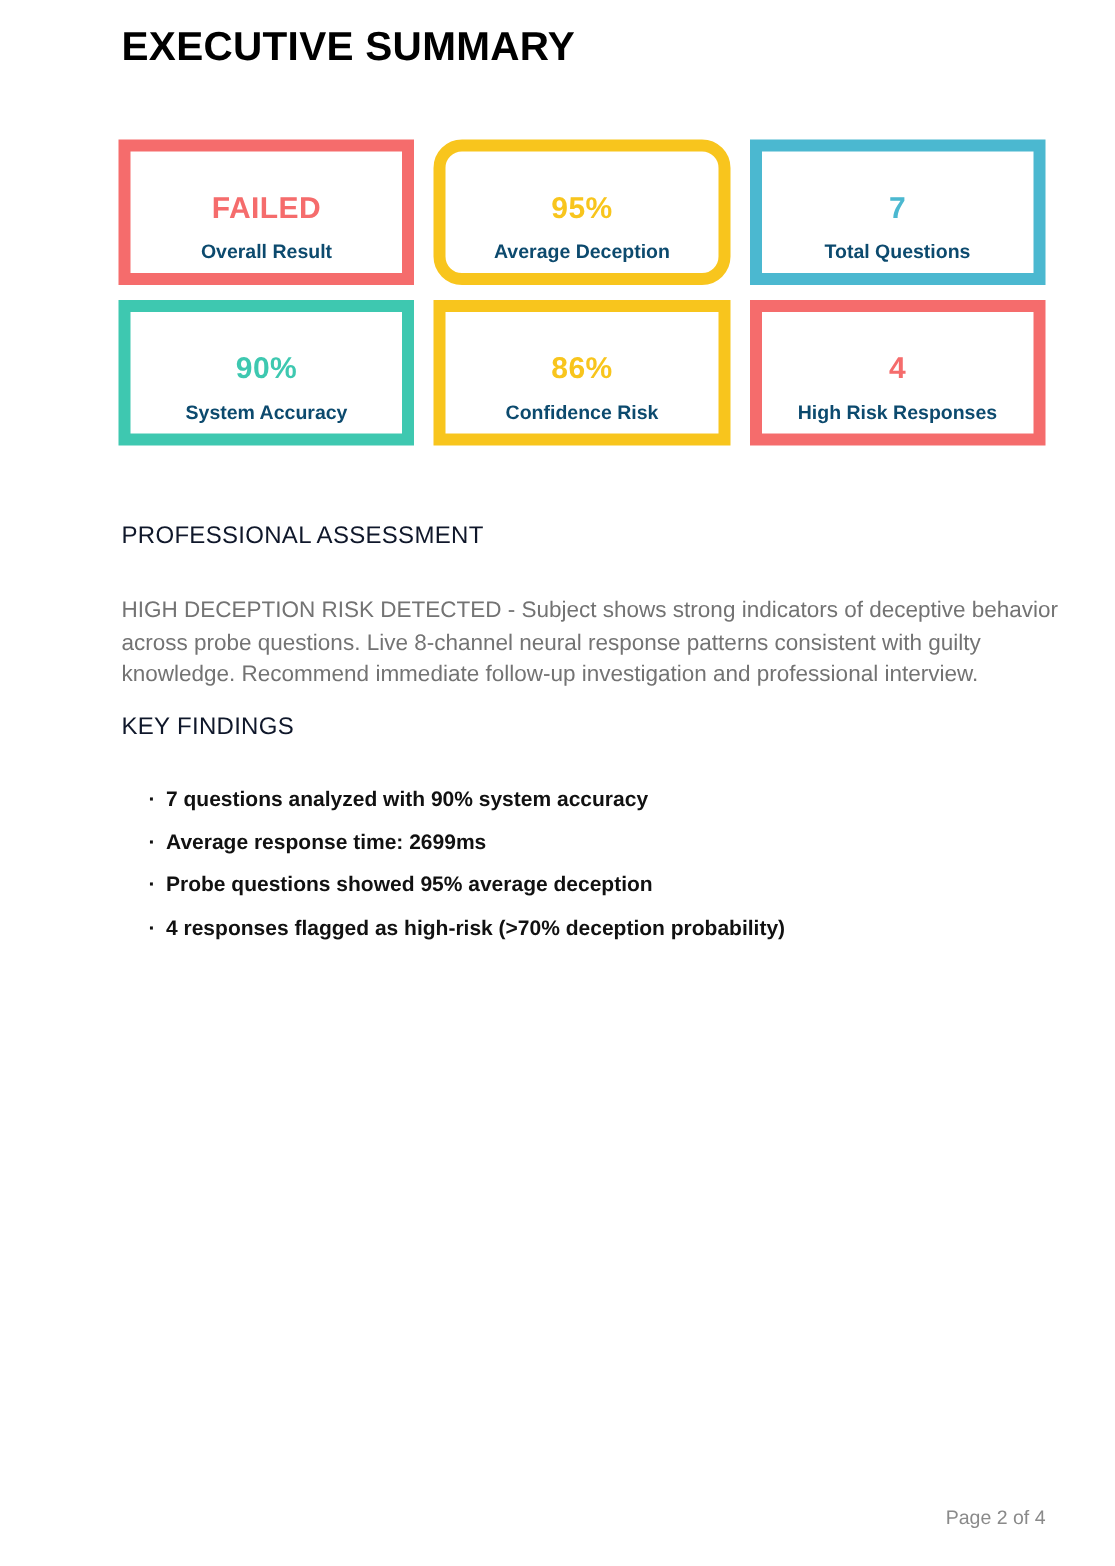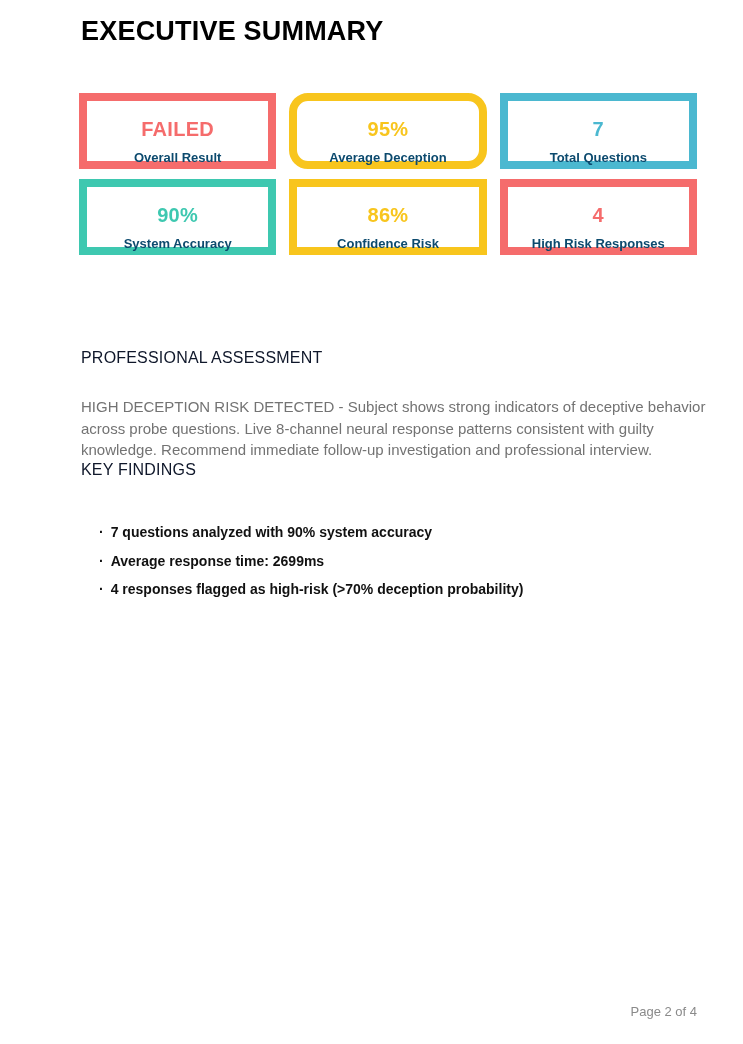--- a/index.html
+++ b/index.html
@@ -19,21 +19,21 @@
     letter-spacing: 0.2px; line-height: 33px;
   }
 
   .stats-grid {
     position: absolute; top: 93px; left: 48px; right: 46px;
     display: grid;
     grid-template-columns: repeat(3, 1fr);
     gap: 10px 13px;
   }
   .stat-card {
-    height: 76px;
+    height: 97px;
     border: 8px solid #ccc;
     background: #ffffff;
     display: flex; flex-direction: column;
     align-items: center; justify-content: center;
     padding-top: 20px;
   }
   .stat-value {
     font-size: 20px; font-weight: 700; line-height: 23px;
     letter-spacing: 0.3px;
   }
@@ -47,21 +47,21 @@
     position: absolute; left: 50px;
     font-size: 16px; font-weight: 400; color: #0f172a;
     line-height: 24px; letter-spacing: 0.2px;
   }
   .assessment-heading { top: 346px; }
   .assessment-body {
     position: absolute; top: 396px; left: 50px; width: 643px;
     font-size: 15px; font-weight: 400; color: #737373;
     line-height: 21.5px;
   }
-  .findings-heading { top: 458px; }
+  .findings-heading { top: 473px; }
 
   .findings-list {
     position: absolute; top: 524px; left: 68px; width: 620px;
     list-style: none;
   }
   .findings-list li {
     font-size: 14px; font-weight: 700; color: #111;
     line-height: 17px;
     margin-bottom: 11.5px;
   }
@@ -122,20 +122,23 @@
 
   <ul class="findings-list" id="findings-list">
   <li>
     <span class="bullet">·</span><span class="finding-text">7 questions analyzed with 90% system accuracy</span>
   </li>
 
   <li>
     <span class="bullet">·</span><span class="finding-text">Average response time: 2699ms</span>
   </li>
 
+  <li>
+    <span class="bullet">·</span><span class="finding-text">Probe questions showed 95% average deception</span>
+  </li>
 
 
   <li>
     <span class="bullet">·</span><span class="finding-text">4 responses flagged as high-risk (&gt;70% deception probability)</span>
   </li>
 </ul>
 
   <div class="page-footer">Page 2 of 4</div>
 </div>
 

